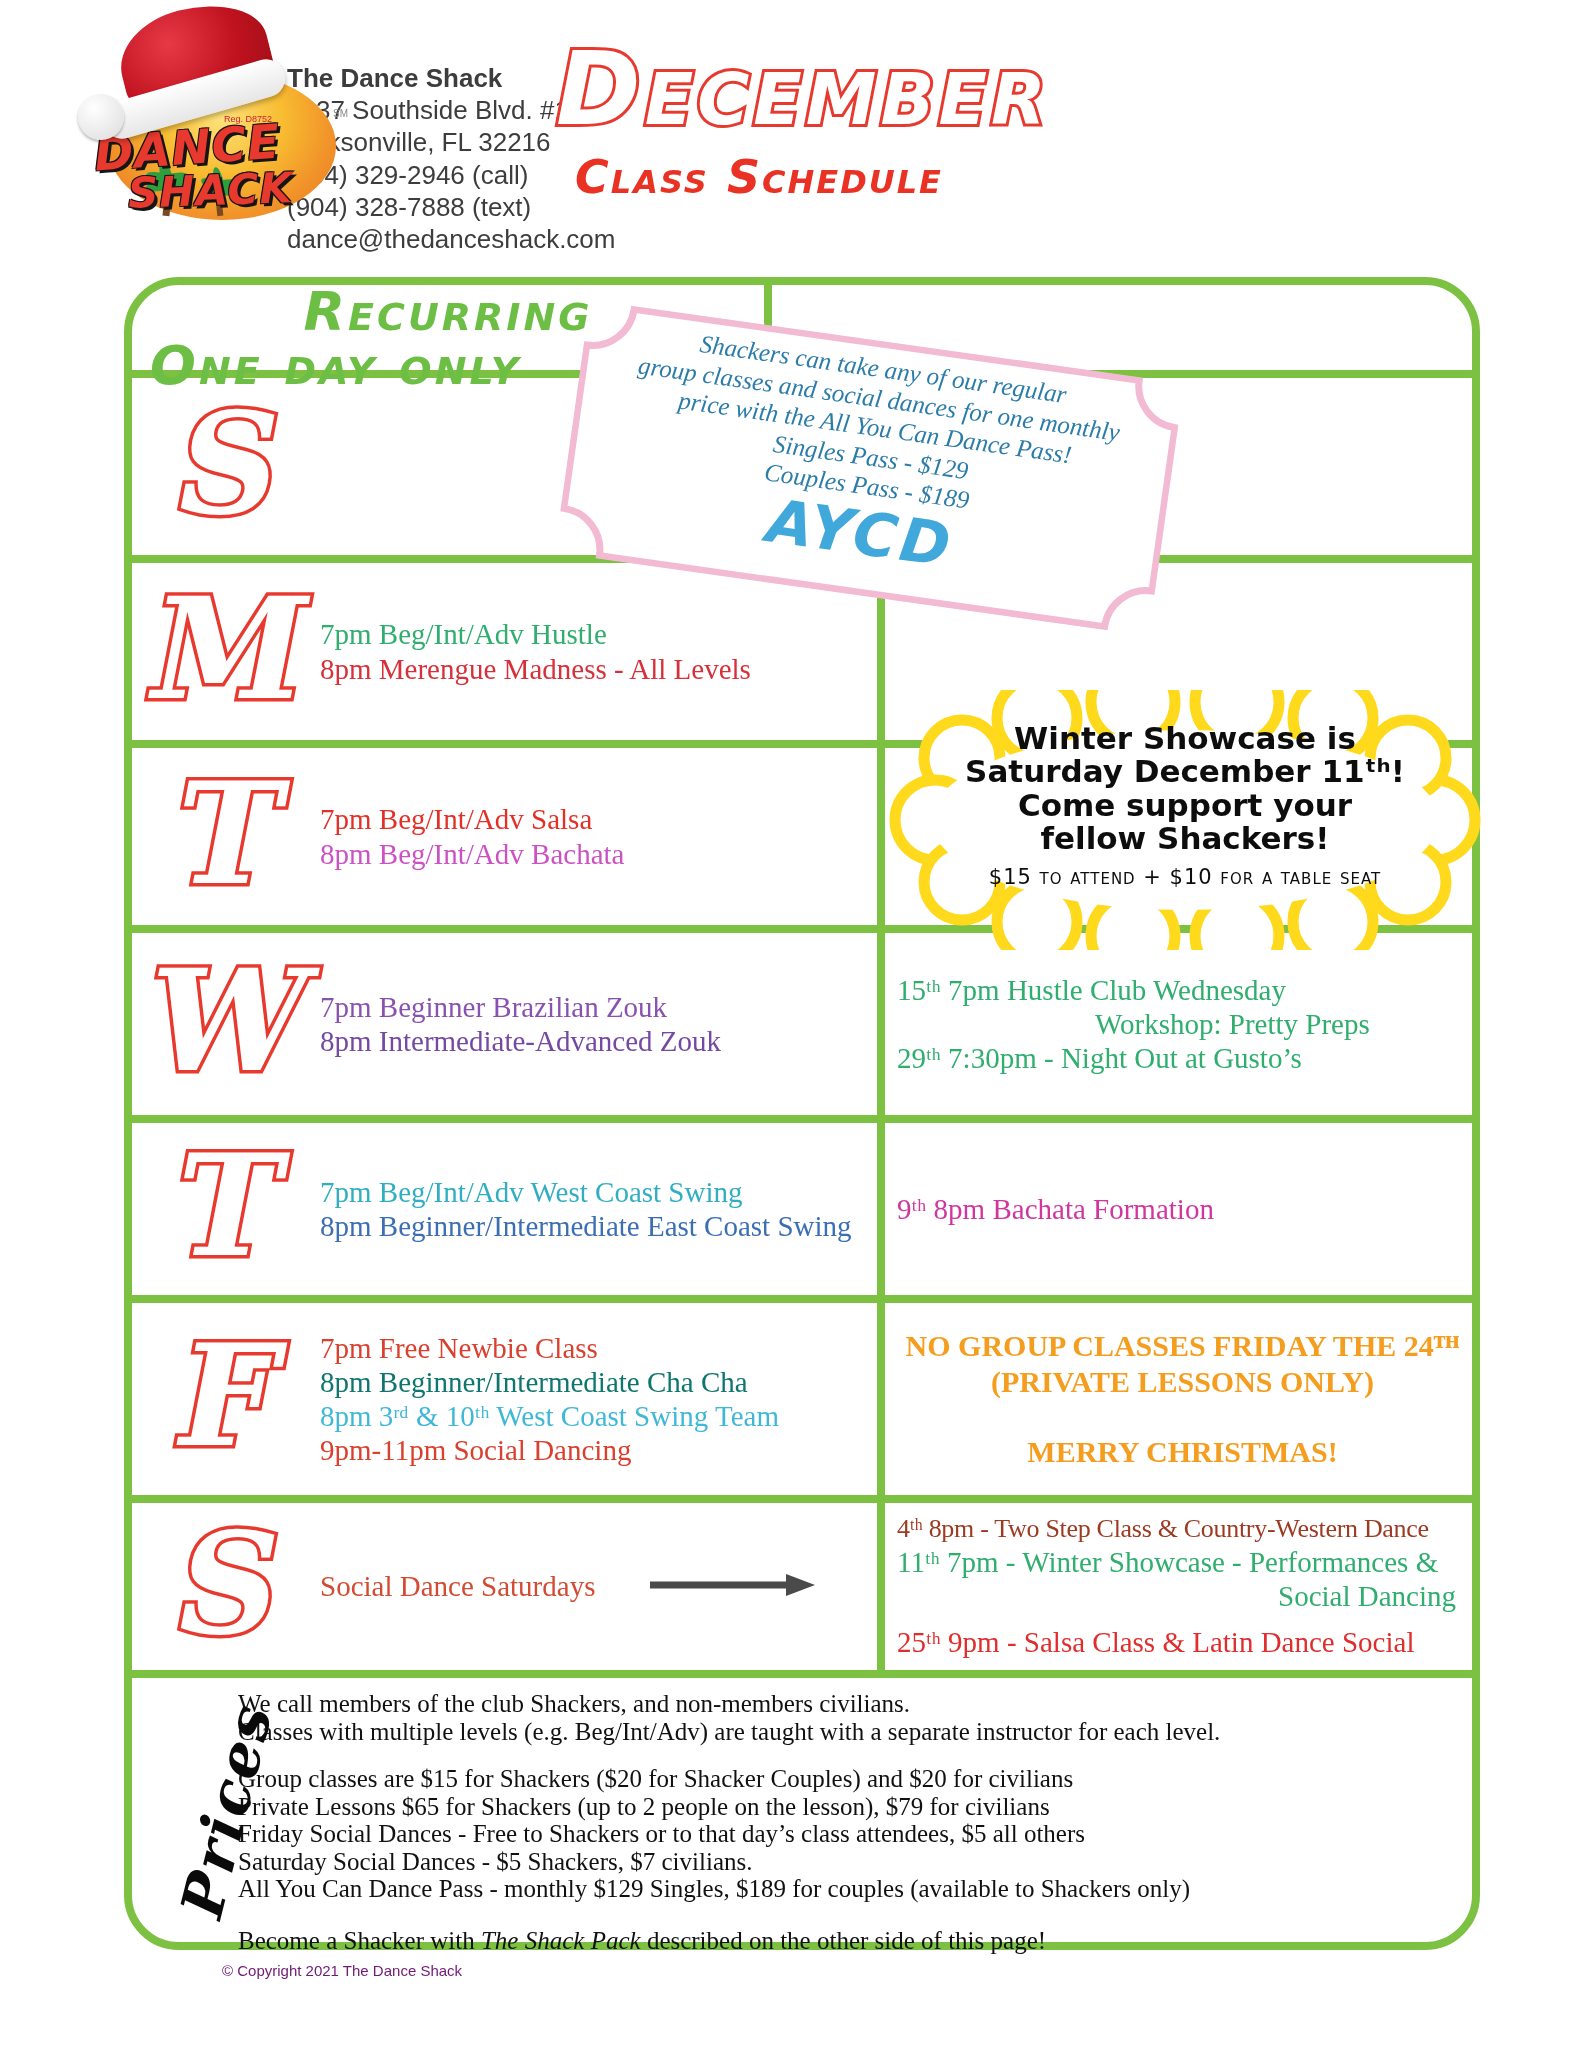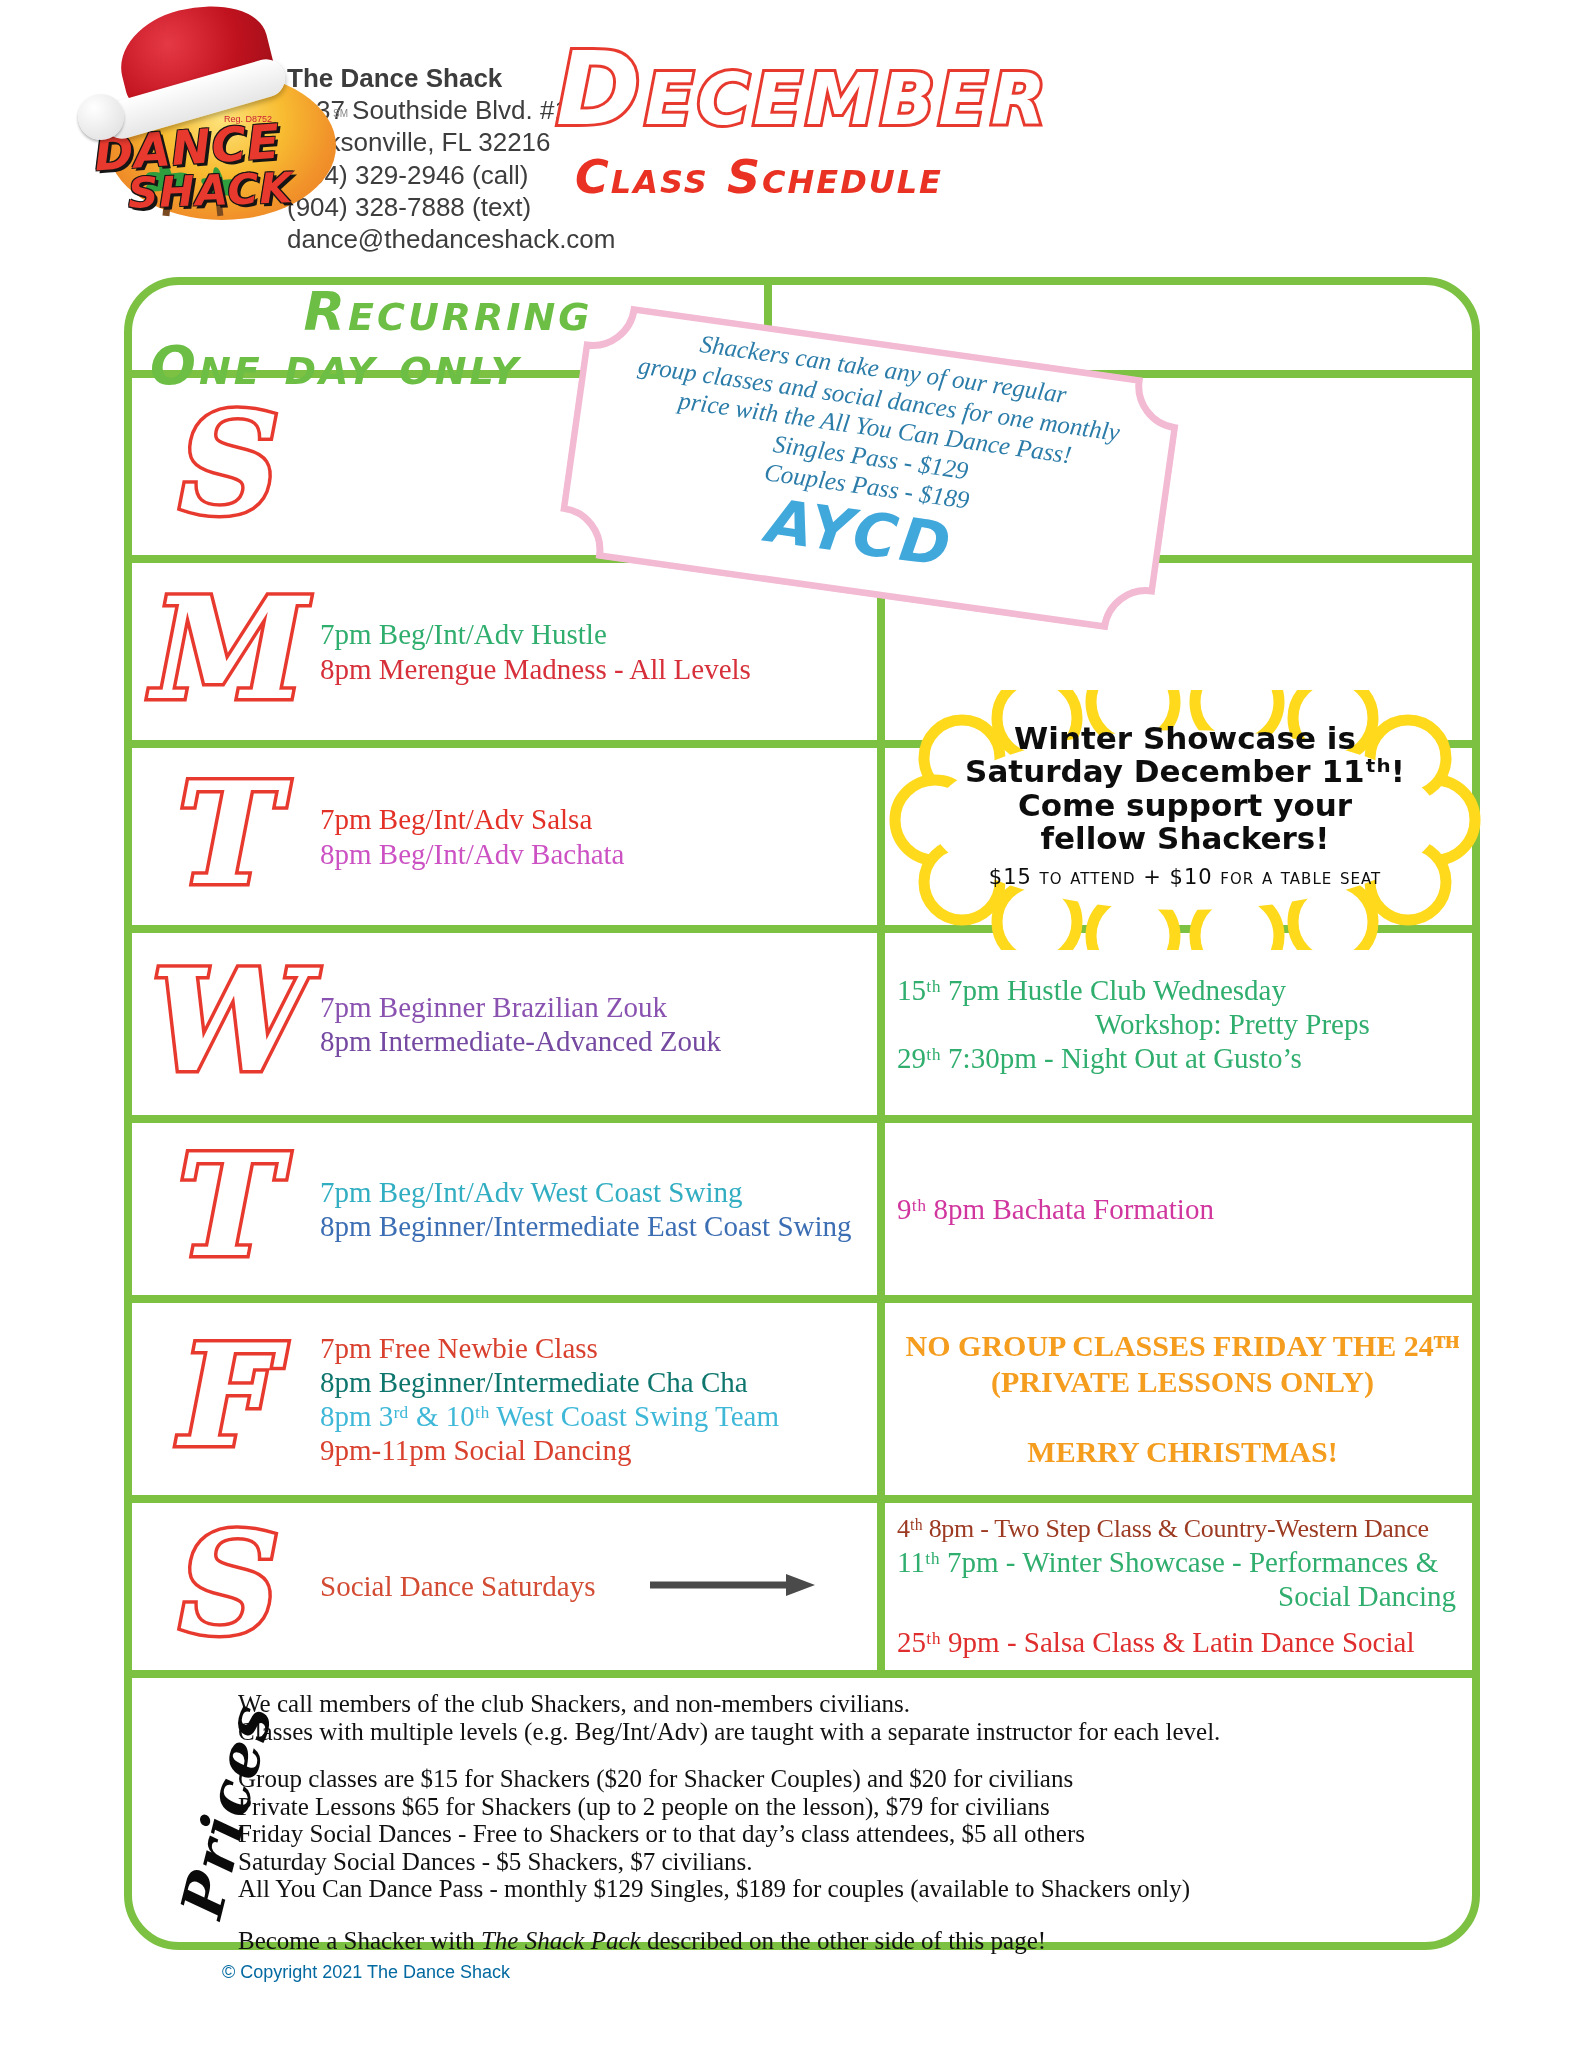--- a/index.html
+++ b/index.html
@@ -107,21 +107,21 @@
   
   .prices-label { position:absolute; left:95px; top:50%; transform:translate(-50%,-50%) rotate(-76deg);
     white-space:nowrap; font-family:"DejaVu Serif",serif; font-style:italic; font-weight:bold;
     font-size:58px; letter-spacing:3px; color:#0a0a0a; }
   .prices-text { margin-left:106px; padding-top:12px; }
   .price-line { font-family:"Liberation Serif",serif; font-size:25px; line-height:1.1; color:#111; white-space:nowrap; }
   .price-line.blank { height:20px; }
   .become { margin-top:24px; }
   .become .ital { font-style:italic; }
 
-  .copyright { position:absolute; left:222px; top:1962px; font-size:18px; color:#0369a1; }
+  .copyright { position:absolute; left:222px; top:1962px; font-size:15px; color:#701a75; }
 </style>
 </head>
 <body>
 
 <div class="logo">
   <div class="logo-circle"></div>
   <svg class="logo-palms" width="130" height="62" viewBox="0 0 130 62">
     <rect x="34" y="28" width="7" height="30" fill="#7a4a21" transform="rotate(6 37 43)"></rect>
     <rect x="86" y="32" width="6" height="26" fill="#7a4a21" transform="rotate(-6 89 45)"></rect>
     <g fill="#2e9e3e">

